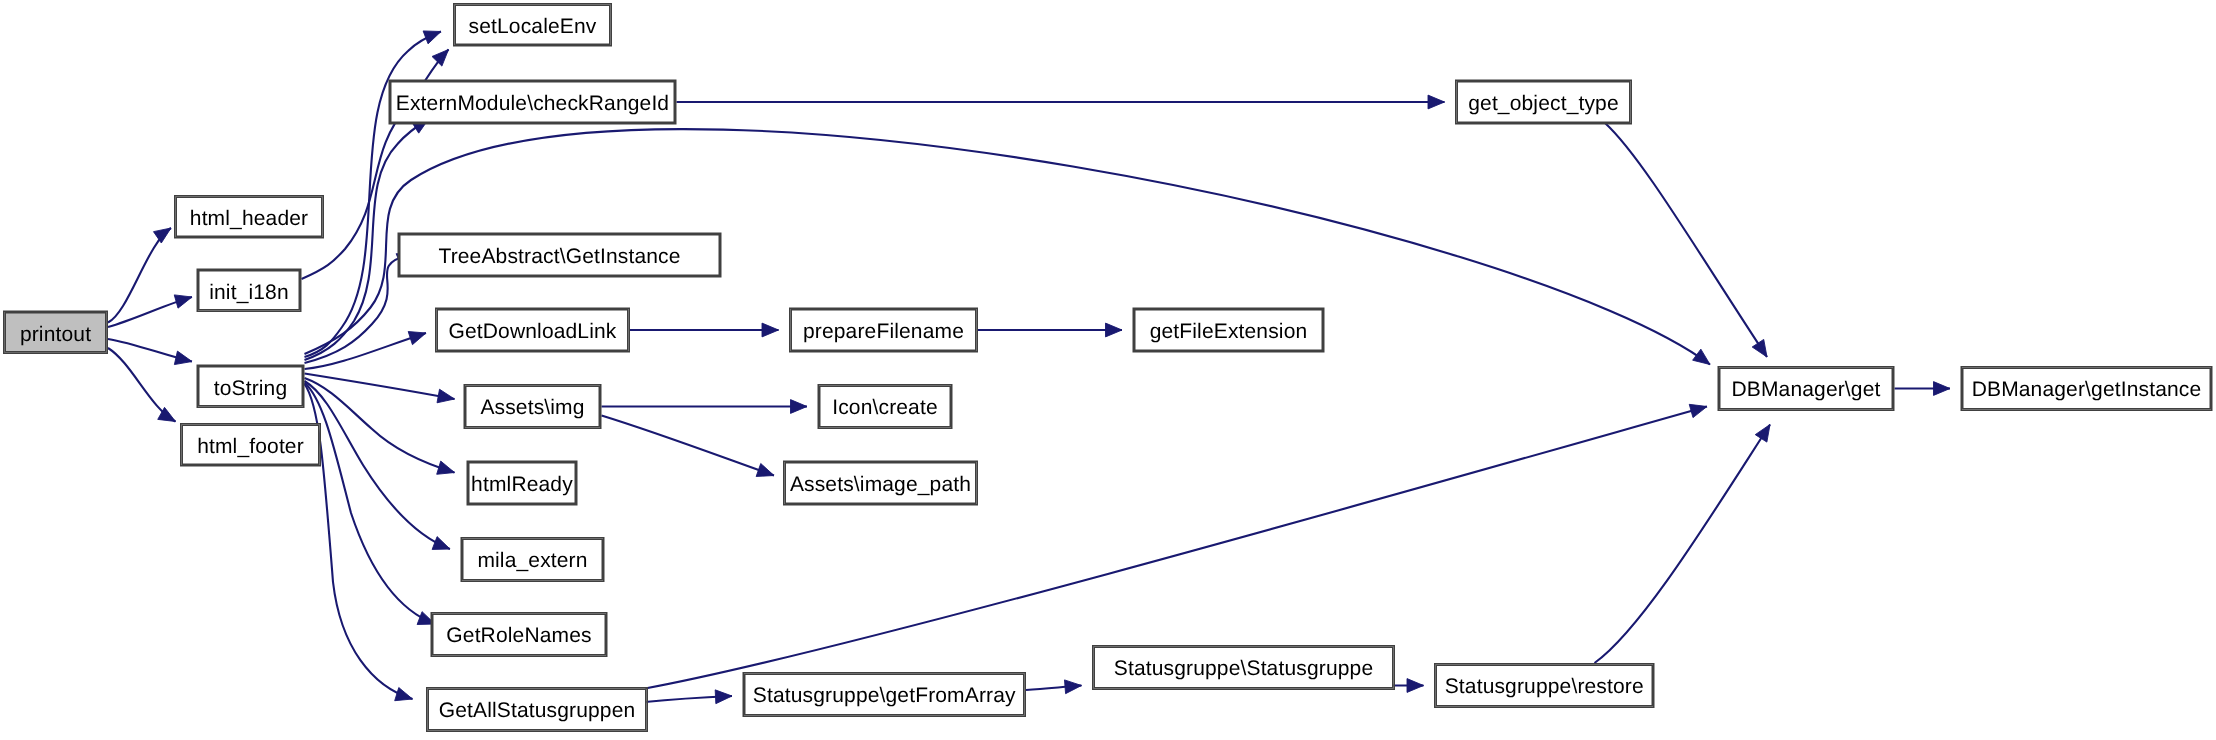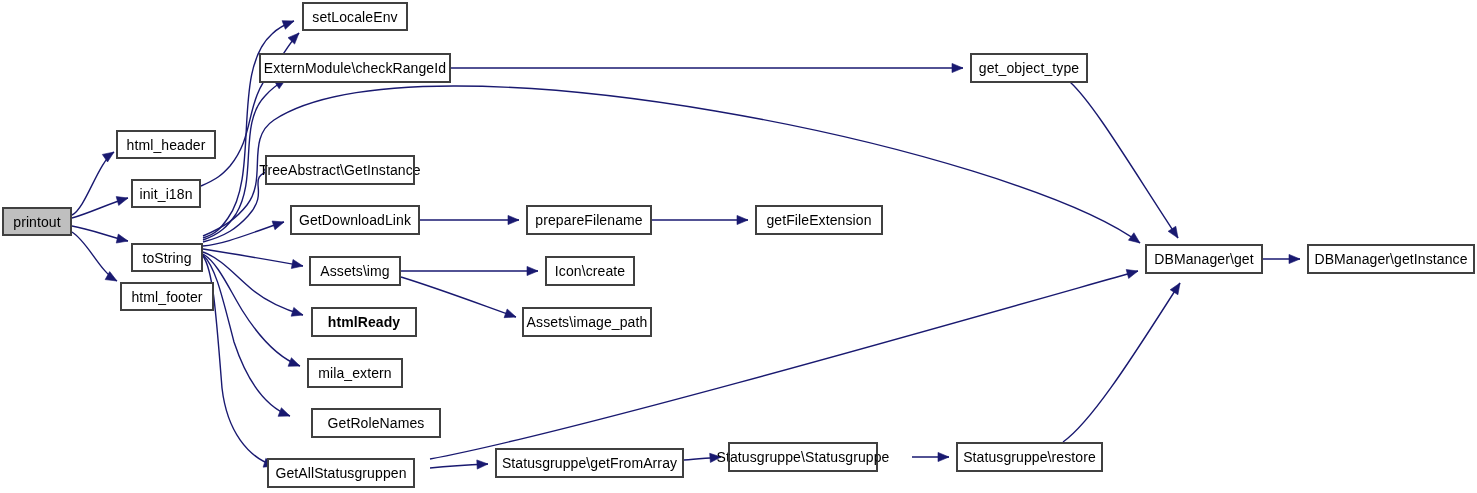--- a/index.html
+++ b/index.html
@@ -114,31 +114,31 @@
       <polygon points="1300,259 1289,263.6 1289,254.4" class="edge-head"></polygon>
     </svg>
   <div id="node-layer">
       <div class="node current" style="left: 3px; top: 208px; width: 68px; height: 27px;">printout</div>
       <div class="node" style="left: 117px; top: 131px; width: 98px; height: 27px;">html_header</div>
       <div class="node" style="left: 132px; top: 180px; width: 68px; height: 27px;">init_i18n</div>
       <div class="node" style="left: 132px; top: 244px; width: 70px; height: 27px;">toString</div>
       <div class="node" style="left: 121px; top: 283px; width: 92px; height: 27px;">html_footer</div>
       <div class="node" style="left: 303px; top: 3px; width: 104px; height: 27px;">setLocaleEnv</div>
       <div class="node" style="left: 260px; top: 54px; width: 190px; height: 28px;">ExternModule\checkRangeId</div>
-      <div class="node" style="left: 266px; top: 156px; width: 148px; height: 28px;">TreeAbstract\GetInstance</div>
+      <div class="node" style="left: 266px; top: 156px; width: 214px; height: 28px;">TreeAbstract\GetInstance</div>
       <div class="node" style="left: 291px; top: 206px; width: 128px; height: 28px;">GetDownloadLink</div>
       <div class="node" style="left: 310px; top: 257px; width: 90px; height: 28px;">Assets\img</div>
-      <div class="node" style="left: 312px; top: 308px; width: 104px; height: 28px; font-weight: bold;">htmlReady</div>
+      <div class="node" style="left: 312px; top: 308px; width: 72px; height: 28px;">htmlReady</div>
       <div class="node" style="left: 308px; top: 359px; width: 94px; height: 28px;">mila_extern</div>
-      <div class="node" style="left: 312px; top: 409px; width: 128px; height: 28px;">GetRoleNames</div>
-      <div class="node" style="left: 268px; top: 459px; width: 146px; height: 28px;">GetAllStatusgruppen</div>
+      <div class="node" style="left: 288px; top: 409px; width: 116px; height: 28px;">GetRoleNames</div>
+      <div class="node" style="left: 285px; top: 459px; width: 146px; height: 28px;">GetAllStatusgruppen</div>
       <div class="node" style="left: 527px; top: 206px; width: 124px; height: 28px;">prepareFilename</div>
       <div class="node" style="left: 546px; top: 257px; width: 88px; height: 28px;">Icon\create</div>
       <div class="node" style="left: 523px; top: 308px; width: 128px; height: 28px;">Assets\image_path</div>
       <div class="node" style="left: 496px; top: 449px; width: 187px; height: 28px;">Statusgruppe\getFromArray</div>
       <div class="node" style="left: 756px; top: 206px; width: 126px; height: 28px;">getFileExtension</div>
-      <div class="node" style="left: 729px; top: 443px; width: 148px; height: 28px; text-align: right;">Statusgruppe\Statusgruppe</div>
+      <div class="node" style="left: 729px; top: 431px; width: 200px; height: 28px; text-align: right;">Statusgruppe\Statusgruppe</div>
       <div class="node" style="left: 971px; top: 54px; width: 116px; height: 28px;">get_object_type</div>
       <div class="node" style="left: 957px; top: 443px; width: 145px; height: 28px;">Statusgruppe\restore</div>
       <div class="node" style="left: 1146px; top: 245px; width: 116px; height: 28px; text-align: right;">DBManager\get</div>
       <div class="node" style="left: 1308px; top: 245px; width: 166px; height: 28px;">DBManager\getInstance</div>
     </div>
 </div>
 
 </body></html>

